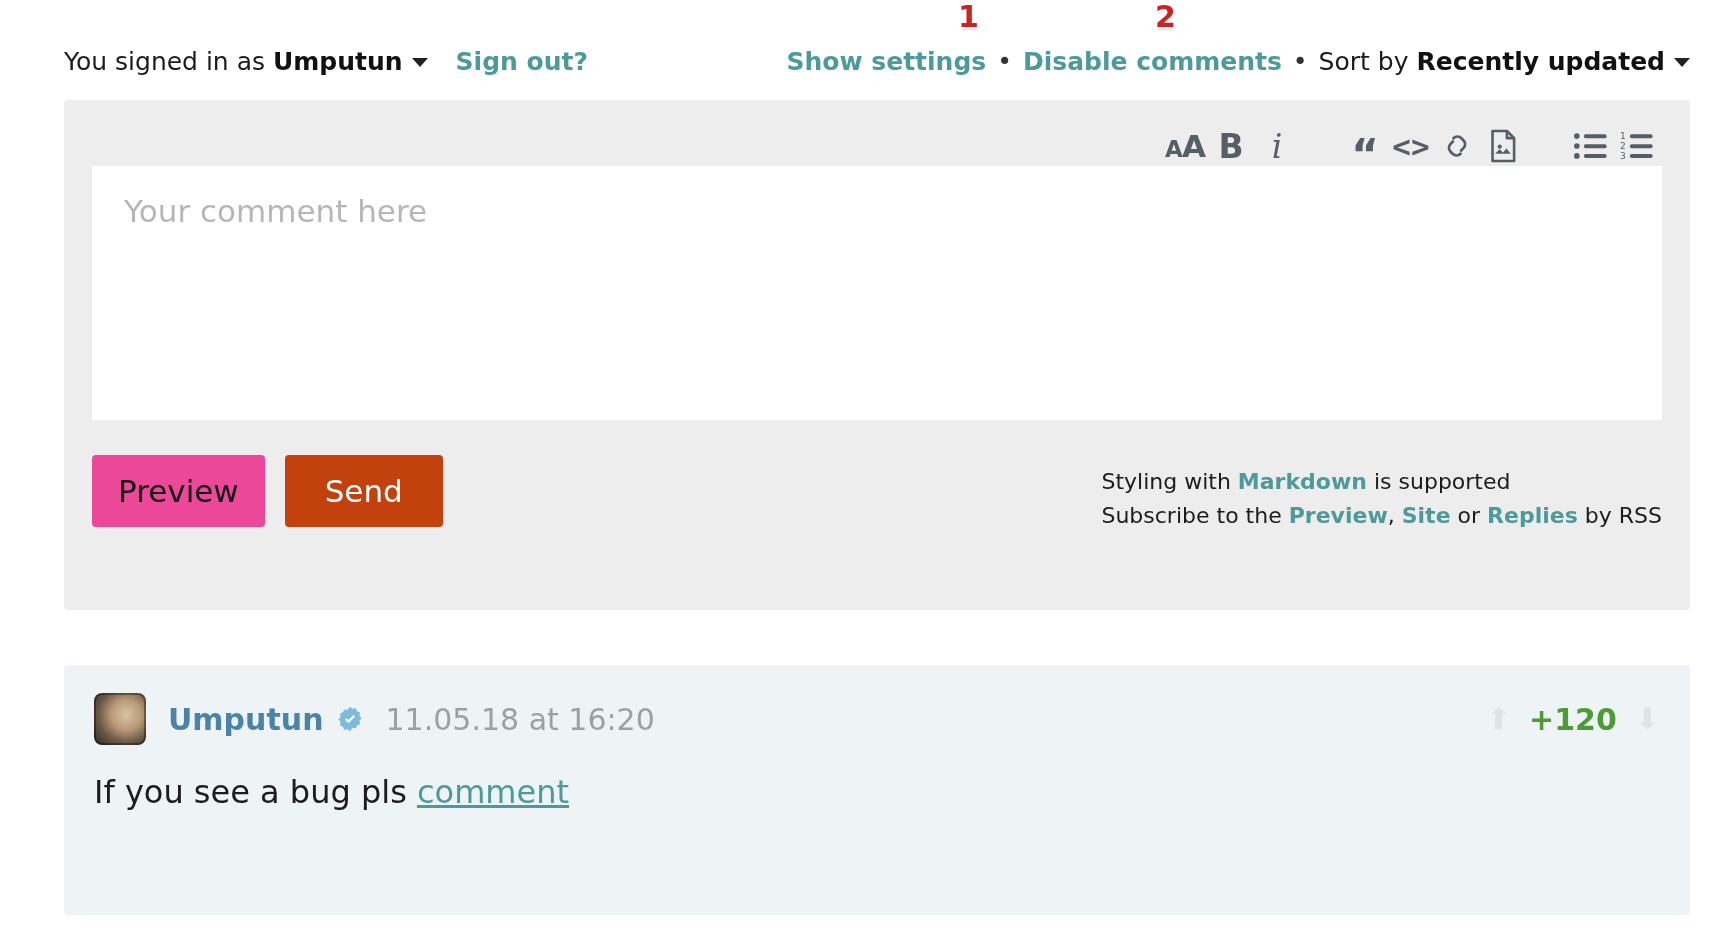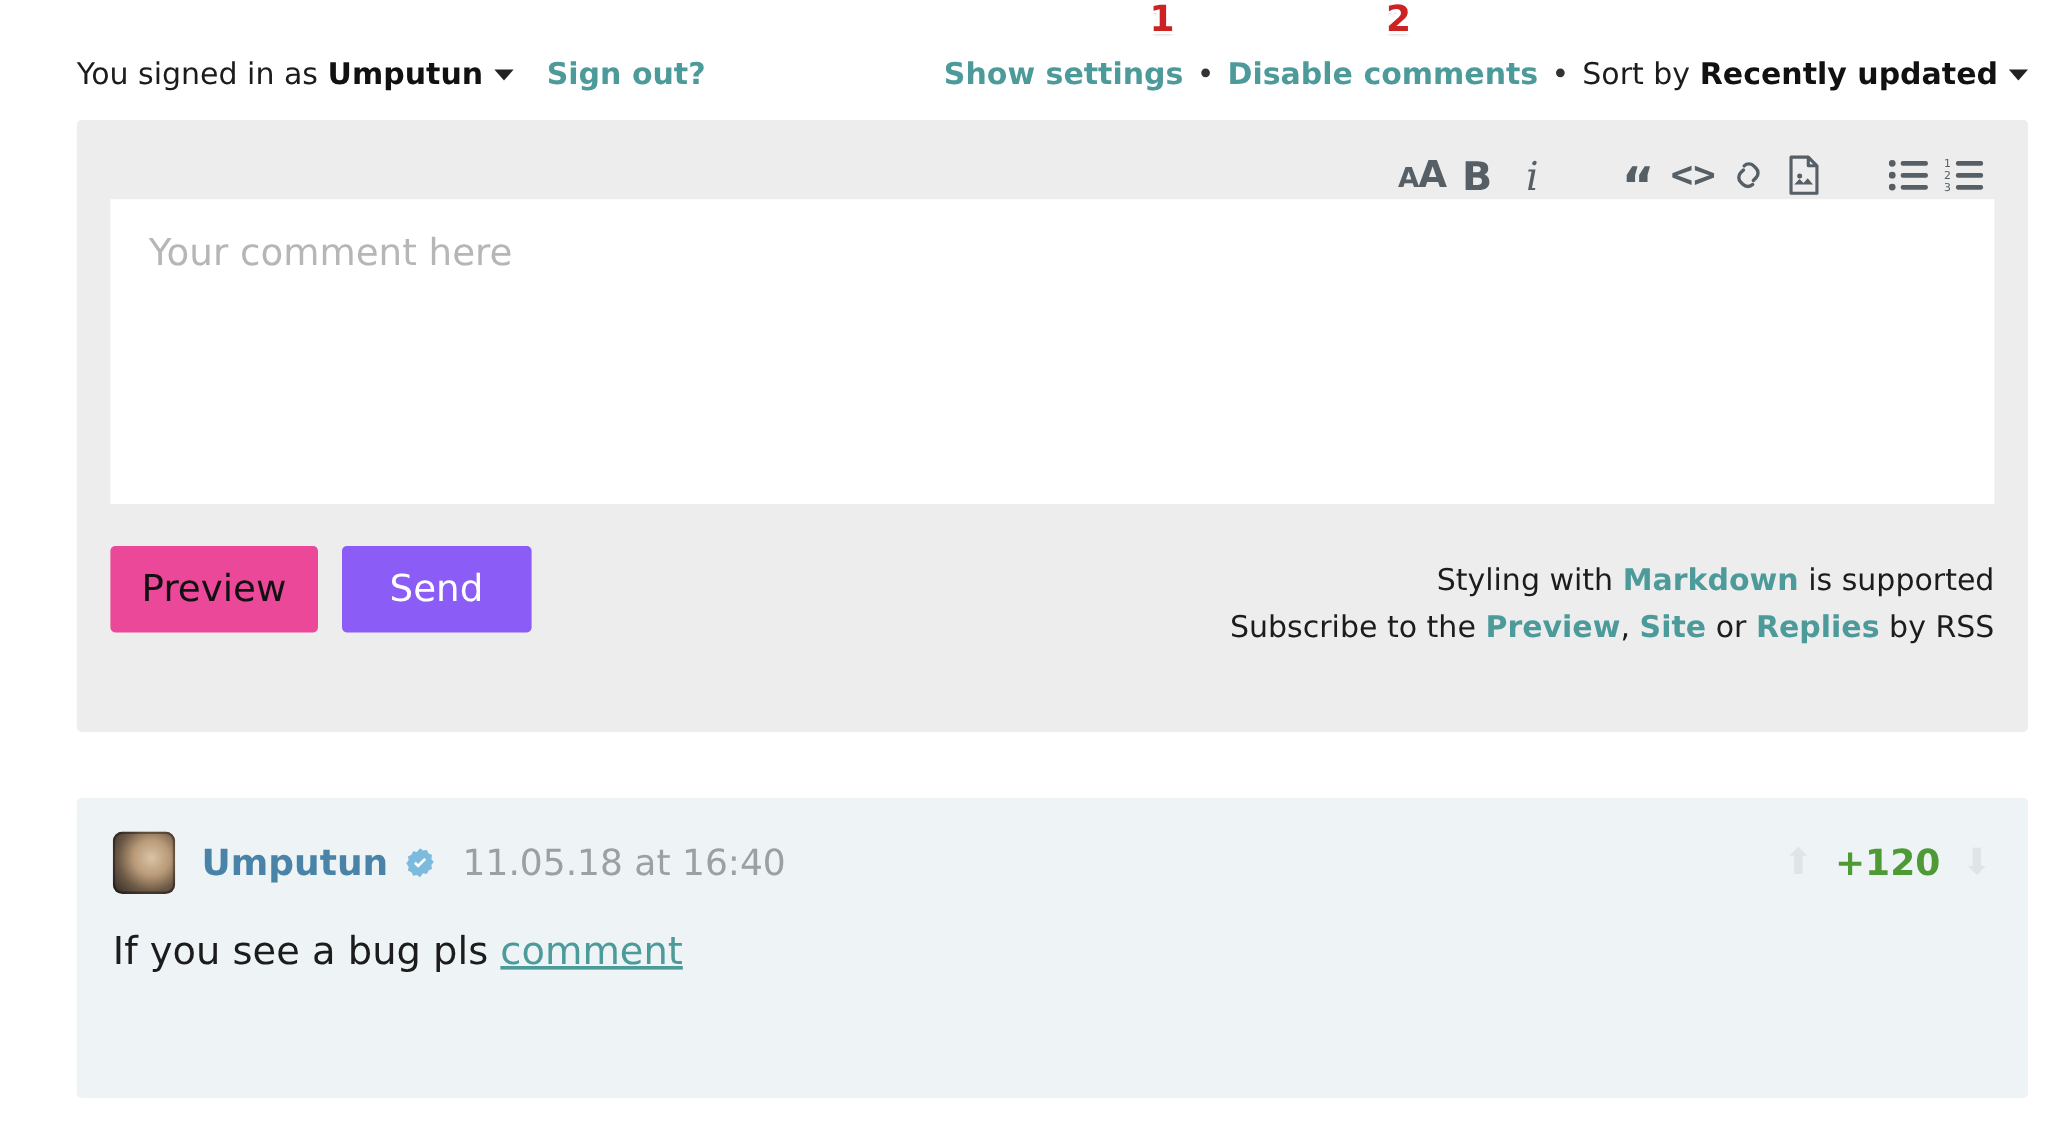--- a/index.html
+++ b/index.html
@@ -184,28 +184,27 @@
     padding: 0 26px;
     line-height: 72px;
     text-align: center;
     box-sizing: border-box;
   }
   .btn-preview {
     background: #ec4899;
     color: #111;
   }
   .btn-send {
-    background: #8b5cf6;
+    background: #c2410c;
     color: #ffffff;
     margin-left: 20px;
   }
 
   .form-meta {
-    text-align: right;
-    font-size: 25px;
+    font-size: 22px;
     color: #1c1c1c;
     line-height: 1.55;
     padding-top: 10px;
   }
   .form-meta a {
     color: #4d9a9a;
     font-weight: bold;
     text-decoration: none;
     cursor: pointer;
   }
@@ -407,21 +406,21 @@
 
   <div class="comment">
     <div class="comment-head">
       <div class="c-left">
         <div class="avatar"></div>
         <span class="c-name">Umputun</span>
         <svg class="verified" viewBox="0 0 24 24">
           <path fill="#7cbbdd" d="M12 1.6l2.2 1.7 2.7-.5 1.2 2.5 2.5 1.2-.5 2.7 1.7 2.2-1.7 2.2.5 2.7-2.5 1.2-1.2 2.5-2.7-.5L12 22.4l-2.2-1.7-2.7.5-1.2-2.5-2.5-1.2.5-2.7L2.2 12.4l1.7-2.2-.5-2.7 2.5-1.2 1.2-2.5 2.7.5z"></path>
           <path fill="#ffffff" d="M10.7 15.6l-3-3 1.3-1.4 1.7 1.7 4.3-4.4 1.4 1.4z"></path>
         </svg>
-        <span class="c-time">11.05.18 at 16:40</span>
+        <span class="c-time">11.05.18 at 16:20</span>
       </div>
       <div class="c-right">
         <span class="vote-arrow">⬆</span>
         <span class="score">+120</span>
         <span class="vote-arrow">⬇</span>
       </div>
     </div>
     <div class="c-body">
       <span>If you see a bug pls</span>
       <a>comment</a>

